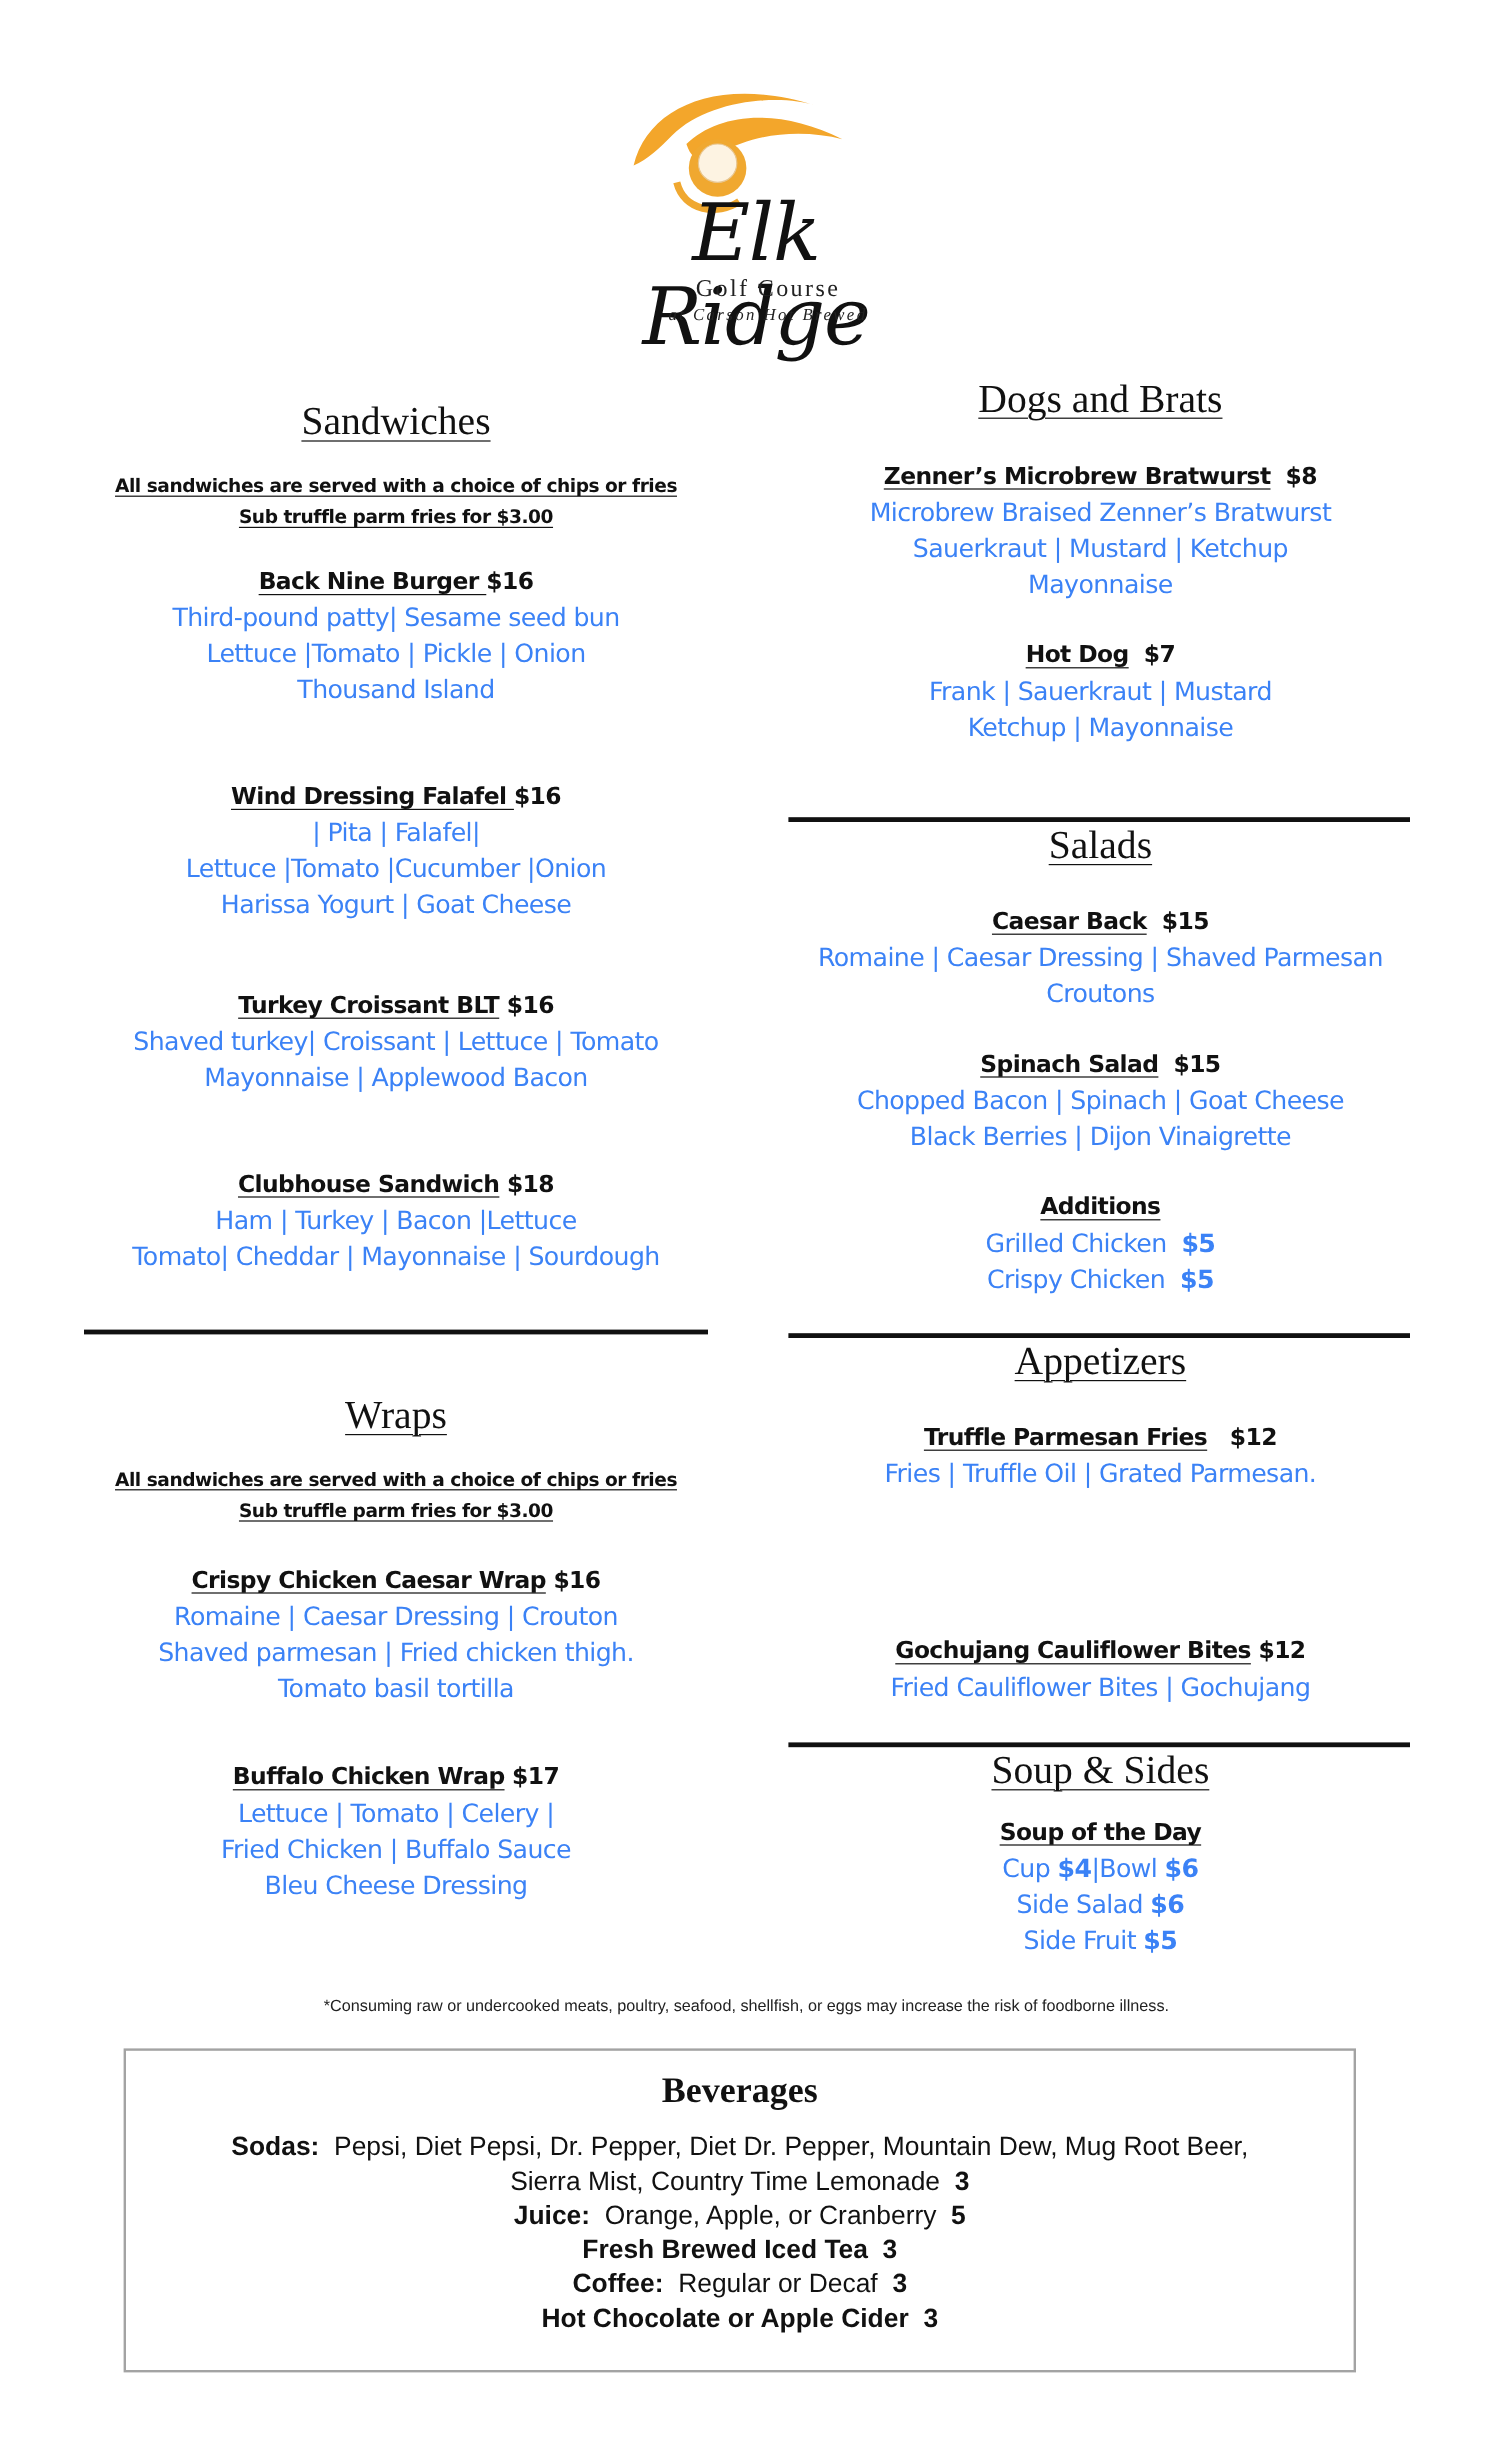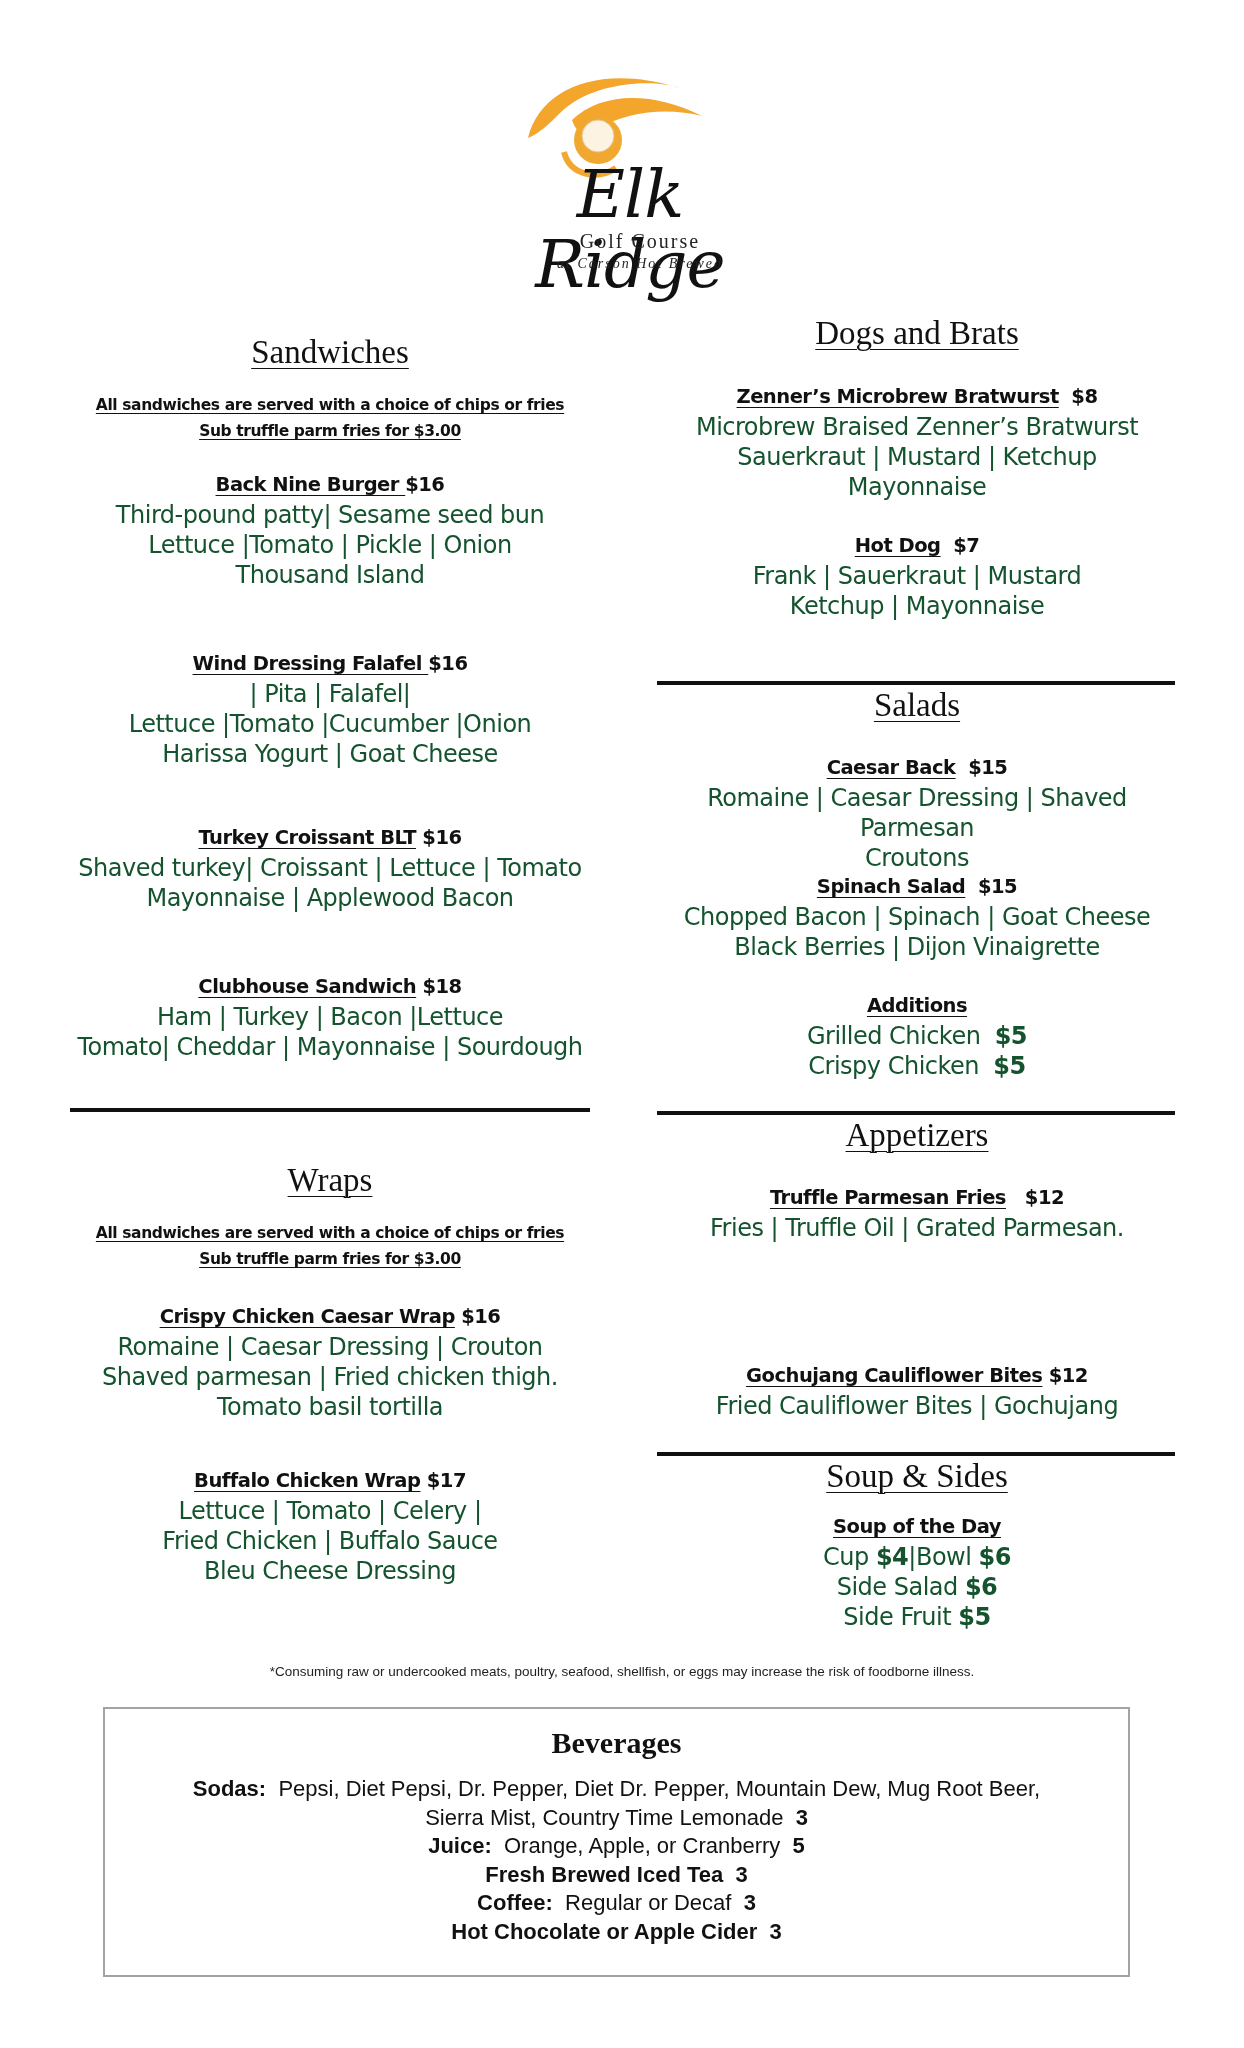--- a/index.html
+++ b/index.html
@@ -20,21 +20,21 @@
     .col { position: absolute; text-align: center; }
     .col-left { left: 70px; width: 520px; }
     .col-right { left: 657px; width: 520px; }
 
     .section { position: absolute; left: 0; width: 100%; text-align: center; }
     .sec-title { font-family: "Liberation Serif", serif; font-size: 33px; line-height: 40px; text-decoration: underline; text-underline-offset: 5px; text-decoration-thickness: 1px; color: #111; }
     .note { font-family: "DejaVu Sans", sans-serif; font-weight: bold; font-size: 15.5px; line-height: 26px; text-decoration: underline; text-underline-offset: 3px; letter-spacing: -0.4px; }
     .item { margin-top: 0; }
     .item-head { font-family: "DejaVu Sans", sans-serif; font-weight: bold; font-size: 19.5px; line-height: 30px; letter-spacing: -0.5px; }
     .item-name { text-decoration: underline; text-underline-offset: 4px; }
-    .item-line { font-family: "DejaVu Sans", sans-serif; font-size: 24px; line-height: 30px; color: #14532d; letter-spacing: -0.5px; }
+    .item-line { font-family: "DejaVu Sans", sans-serif; font-size: 21px; line-height: 30px; color: #3b82f6; letter-spacing: -0.5px; }
     .b { font-weight: bold; }
 
     .divider { position: absolute; height: 4px; background: #111; }
 
     .disclaimer { position: absolute; left: 0; width: 1244px; top: 1664px; text-align: center;
       font-family: "Liberation Sans", sans-serif; font-size: 13.5px; color: #222; }
 
     .bev-box { position: absolute; left: 103px; top: 1707px; width: 1027px; height: 270px; border: 2px solid #a3a3a3; text-align: center; }
     .bev-title { margin-top: 16px; font-family: "Liberation Serif", serif; font-weight: bold; font-size: 30px; line-height: 36px; }
     .bev-line { font-family: "Liberation Sans", sans-serif; font-size: 22px; line-height: 28.5px; color: #111; }

